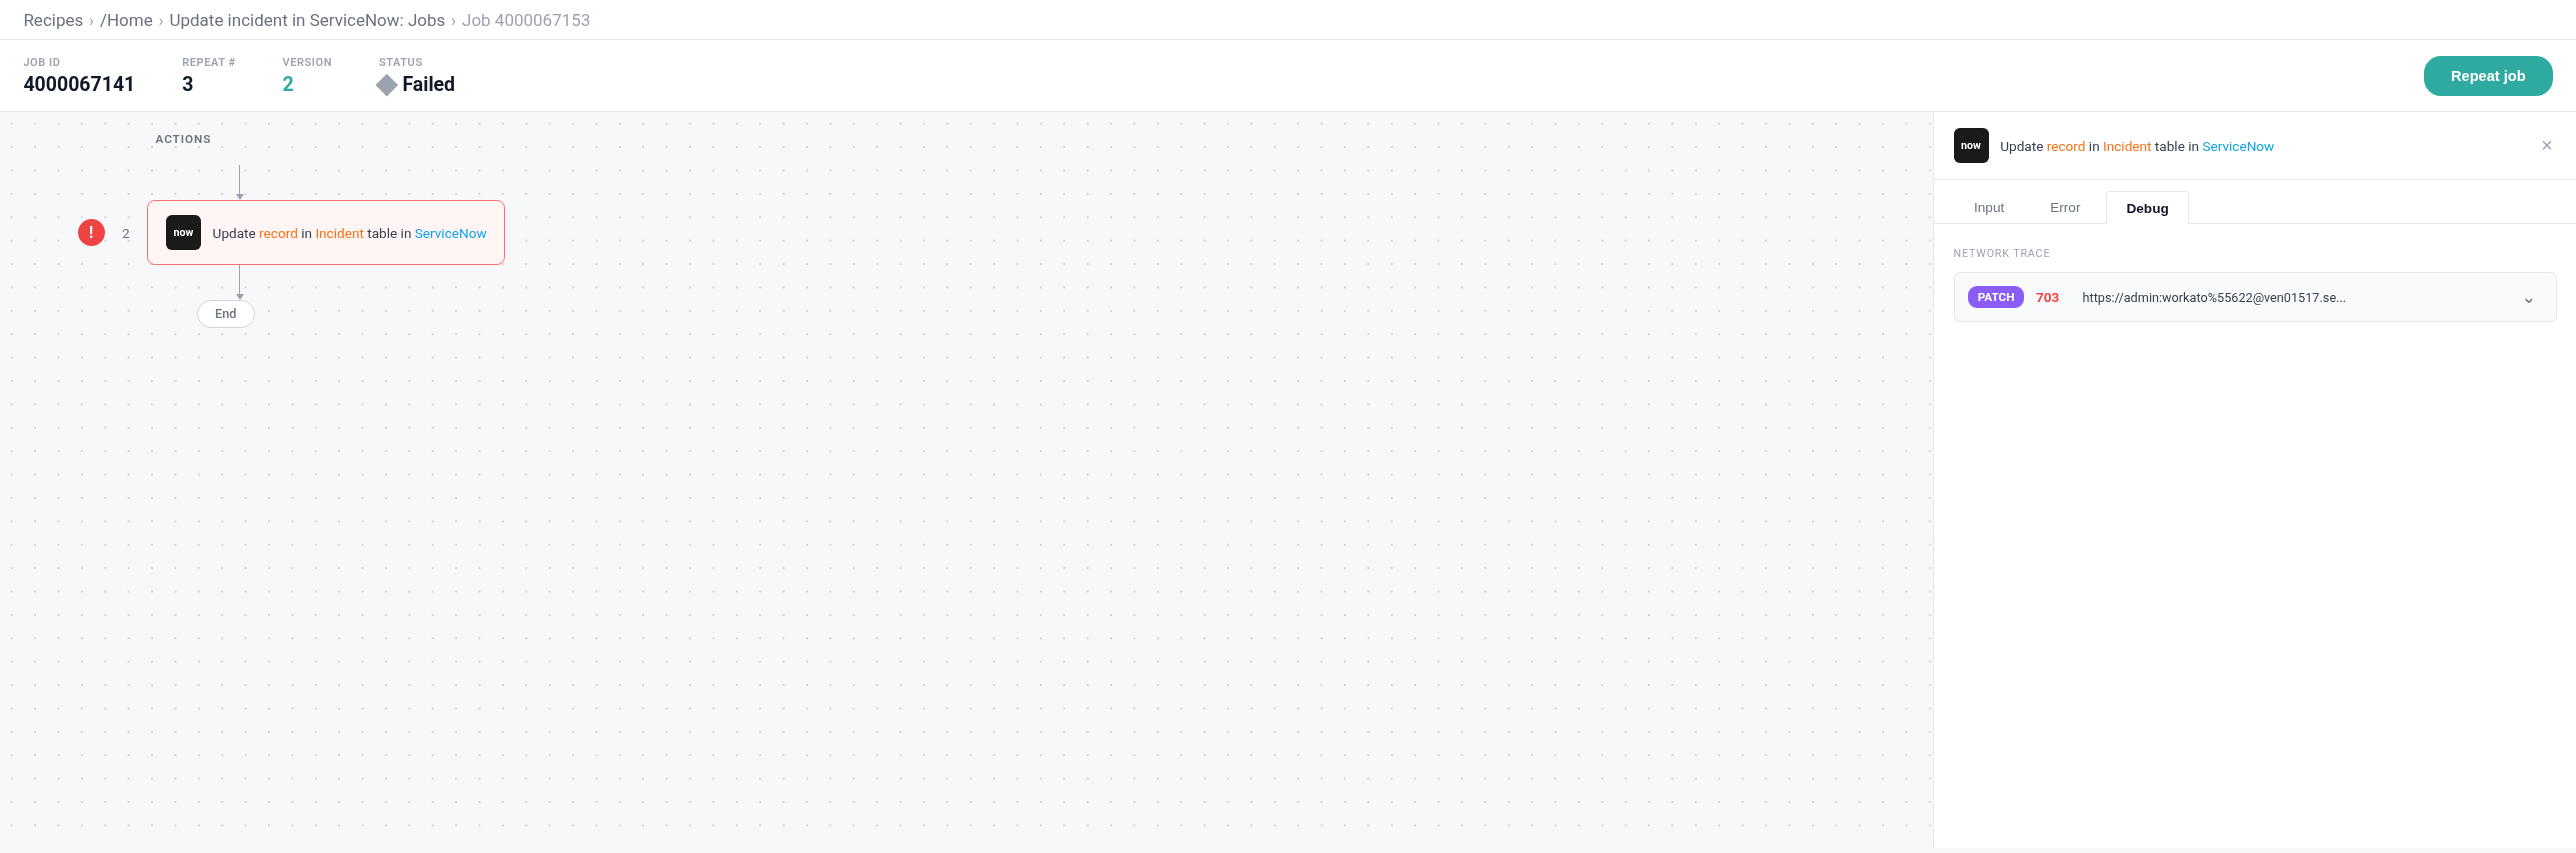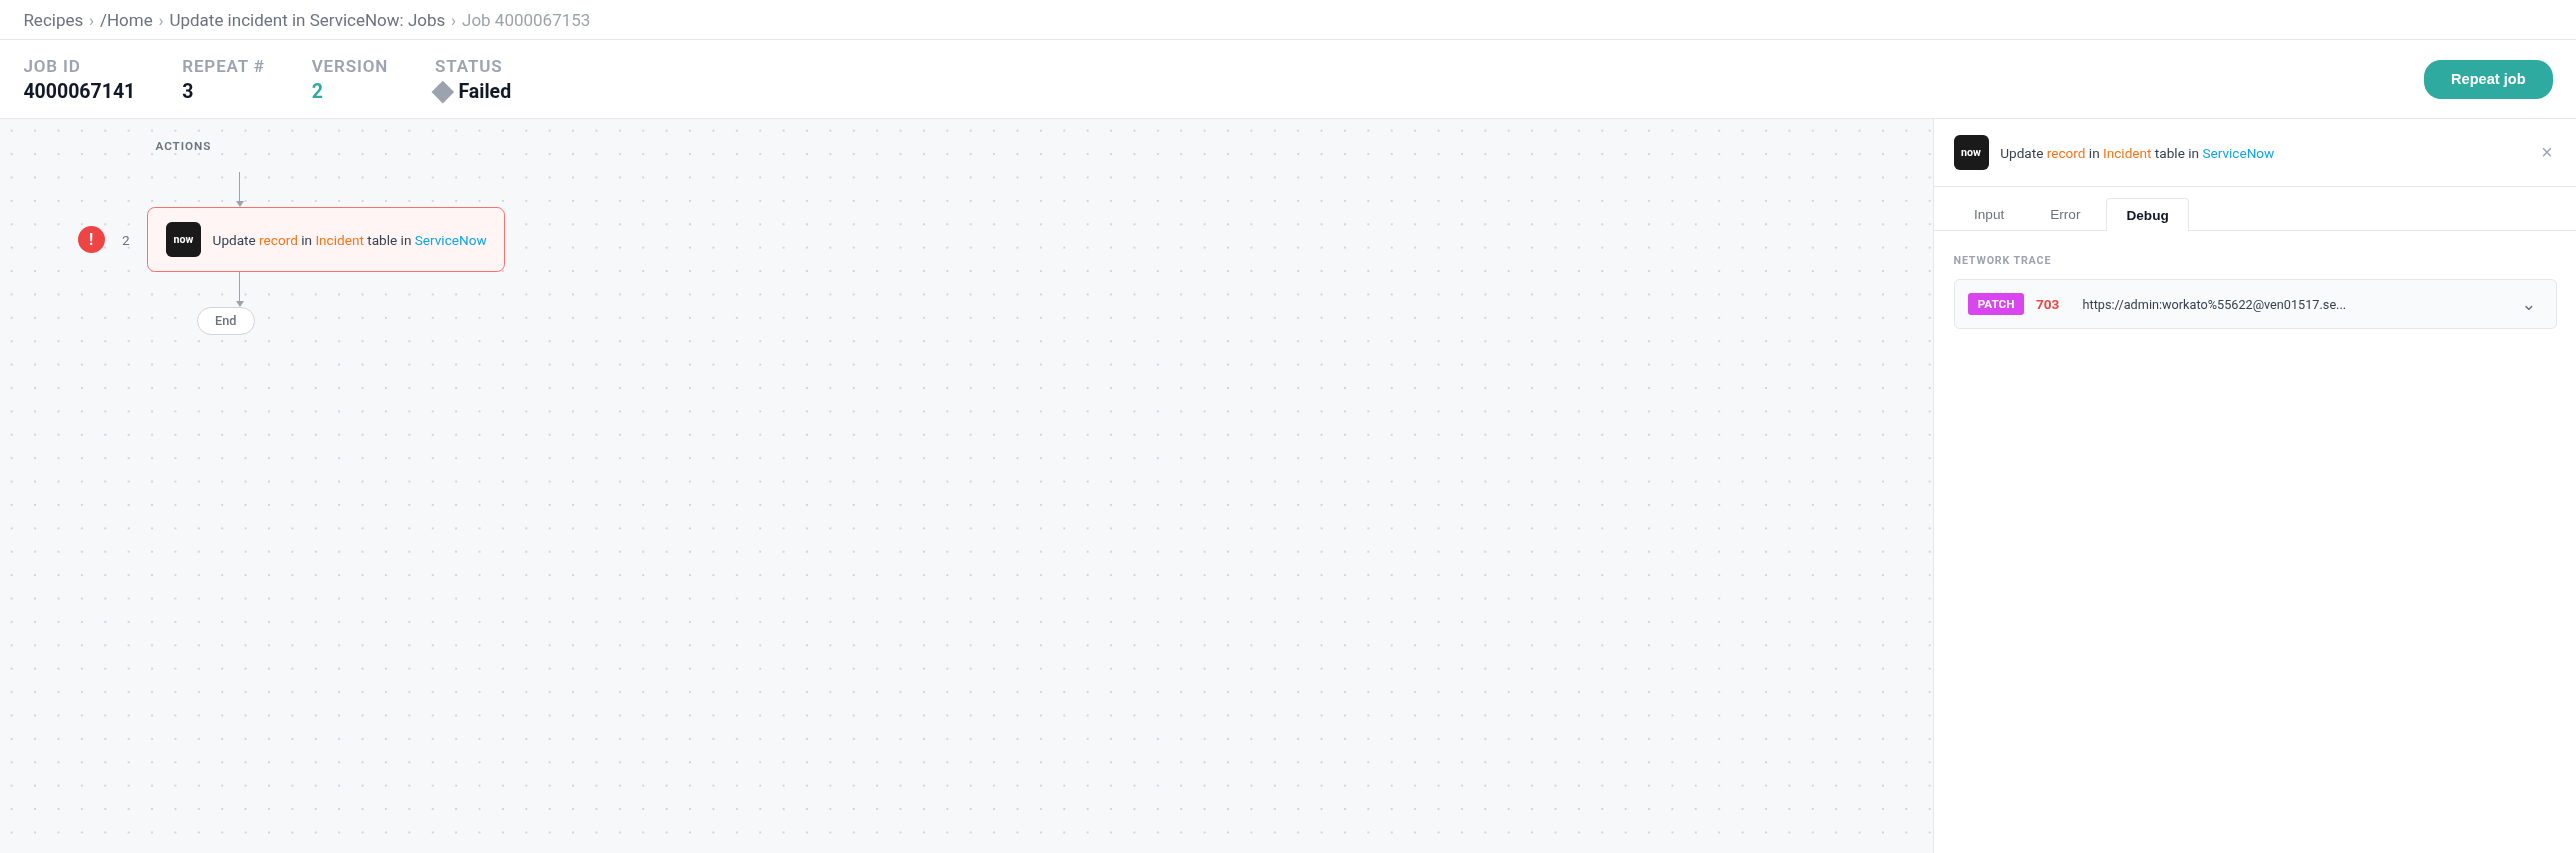--- a/index.html
+++ b/index.html
@@ -39,21 +39,21 @@
       display: flex;
       align-items: center;
       gap: 47px;
     }
     .meta-item {
       display: flex;
       flex-direction: column;
       gap: 3.9px;
     }
     .meta-label {
-      font-size: 17px;
+      font-size: 11px;
       font-weight: 600;
       color: #9ca3af;
       letter-spacing: 0.05em;
       text-transform: uppercase;
     }
     .meta-value {
       font-size: 19.5px;
       font-weight: 700;
       color: #111827;
     }
@@ -302,44 +302,44 @@
       font-size: 13.6px;
       color: #374151;
       margin-bottom: 27px;
     }
     .execution-text strong {
       font-weight: 700;
     }
 
     .network-trace-label {
       font-size: 10.7px;
-      font-weight: 700;
+      font-weight: 400;
       color: #9ca3af;
       letter-spacing: 0.08em;
       text-transform: uppercase;
       margin-bottom: 11.7px;
     }
 
     .trace-row {
       display: flex;
       align-items: center;
       gap: 11.7px;
       padding: 11.7px 13.6px;
       background: #f9fafb;
       border: 1px solid #e5e7eb;
       border-radius: 5.8px;
     }
 
     .method-badge {
-      background: #d946ef;
+      background: #8b5cf6;
       color: #fff;
       font-size: 11.7px;
       font-weight: 700;
       padding: 3.9px 9.7px;
-      border-radius: 3px;
+      border-radius: 9px;
     }
 
     .status-code {
       font-size: 13.6px;
       font-weight: 700;
       color: #ef4444;
       min-width: 35px;
     }
 
     .trace-url {

